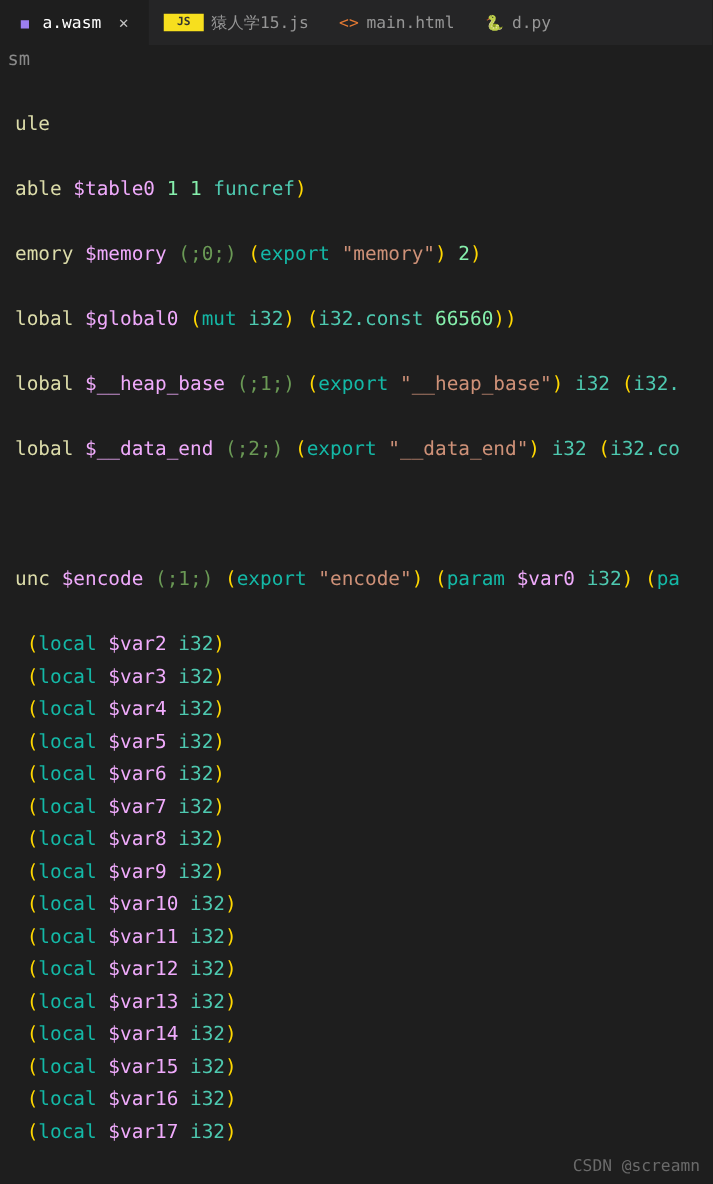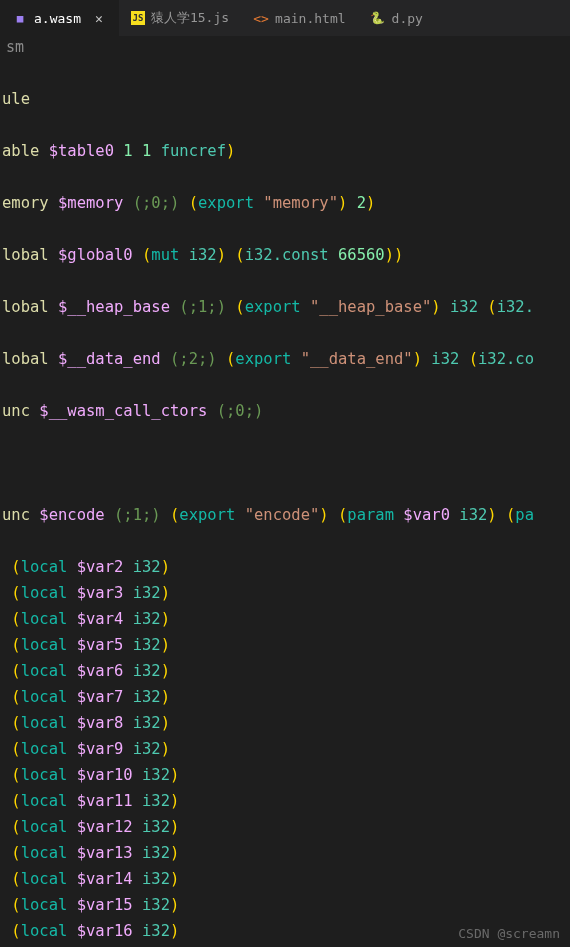--- a/index.html
+++ b/index.html
@@ -58,38 +58,38 @@
       color: #8a8a8a;
     }
     .editor {
       padding: 2px 0;
       font-size: 15.5px;
       line-height: 26px;
       white-space: pre;
       overflow: hidden;
     }
     .line {
-      padding-left: 2px;
+      padding-left: 12px;
     }
     .c-yellow { color: #dcdcaa; }
     .c-var { color: #f0abfc; }
     .c-num { color: #86efac; }
     .c-type { color: #4ec9b0; }
     .c-bracket { color: #ffd700; }
     .c-keyword { color: #14b8a6; }
     .c-string { color: #ce9178; }
     .c-comment { color: #6a9955; }
     .watermark {
       position: absolute;
       bottom: 6px;
       right: 10px;
       font-size: 13px;
       color: #6a6a6a;
     }
-    .js-icon { background: #f7df1e; color: #323330; font-size: 9px; font-weight: bold; width: 14px; height: 14px; display: inline-flex; align-items: center; justify-content: center; }
+    .js-icon { background: #f7df1e; color: #323330; font-size: 9px; font-weight: bold; width: 32px; height: 14px; display: inline-flex; align-items: center; justify-content: center; }
     .html-icon { color: #e37933; font-size: 13px; }
     .py-icon { color: #3b78b5; font-size: 12px; }
     .wasm-icon { color: #9c7ff0; font-size: 11px; }
   </style>
 </head>
 <body>
 
 <div class="tabs">
   <div class="tab active">
     <span class="tab-icon wasm-icon">■</span>
@@ -112,19 +112,18 @@
 
 <div class="breadcrumb">sm</div>
 
 <div class="editor">
 <div class="line"><span class="c-yellow">ule</span></div>
 <div class="line"><span class="c-yellow">able </span><span class="c-var">$table0 </span><span class="c-num">1 1 </span><span class="c-type">funcref</span><span class="c-bracket">)</span></div>
 <div class="line"><span class="c-yellow">emory </span><span class="c-var">$memory </span><span class="c-comment">(;</span><span class="c-comment">0</span><span class="c-comment">;) </span><span class="c-bracket">(</span><span class="c-keyword">export </span><span class="c-string">"memory"</span><span class="c-bracket">) </span><span class="c-num">2</span><span class="c-bracket">)</span></div>
 <div class="line"><span class="c-yellow">lobal </span><span class="c-var">$global0 </span><span class="c-bracket">(</span><span class="c-keyword">mut </span><span class="c-type">i32</span><span class="c-bracket">) (</span><span class="c-type">i32.const </span><span class="c-num">66560</span><span class="c-bracket">))</span></div>
 <div class="line"><span class="c-yellow">lobal </span><span class="c-var">$__heap_base </span><span class="c-comment">(;</span><span class="c-comment">1</span><span class="c-comment">;) </span><span class="c-bracket">(</span><span class="c-keyword">export </span><span class="c-string">"__heap_base"</span><span class="c-bracket">) </span><span class="c-type">i32 </span><span class="c-bracket">(</span><span class="c-type">i32.</span></div>
 <div class="line"><span class="c-yellow">lobal </span><span class="c-var">$__data_end </span><span class="c-comment">(;</span><span class="c-comment">2</span><span class="c-comment">;) </span><span class="c-bracket">(</span><span class="c-keyword">export </span><span class="c-string">"__data_end"</span><span class="c-bracket">) </span><span class="c-type">i32 </span><span class="c-bracket">(</span><span class="c-type">i32.co</span></div>
-<div class="line"><span class="c-yellow">unc </span><span class="c-var">$__wasm_call_ctors </span><span class="c-comment">(;</span><span class="c-comment">0</span><span class="c-comment">;)</span></div>
 <div class="line">&nbsp;</div>
 <div class="line"><span class="c-yellow">unc </span><span class="c-var">$encode </span><span class="c-comment">(;</span><span class="c-comment">1</span><span class="c-comment">;) </span><span class="c-bracket">(</span><span class="c-keyword">export </span><span class="c-string">"encode"</span><span class="c-bracket">) (</span><span class="c-keyword">param </span><span class="c-var">$var0 </span><span class="c-type">i32</span><span class="c-bracket">) (</span><span class="c-keyword">pa</span></div>
 <div id="locals-container"><div class="line"> <span class="c-bracket">(</span><span class="c-keyword">local </span><span class="c-var">$var2 </span><span class="c-type">i32</span><span class="c-bracket">)</span></div><div class="line"> <span class="c-bracket">(</span><span class="c-keyword">local </span><span class="c-var">$var3 </span><span class="c-type">i32</span><span class="c-bracket">)</span></div><div class="line"> <span class="c-bracket">(</span><span class="c-keyword">local </span><span class="c-var">$var4 </span><span class="c-type">i32</span><span class="c-bracket">)</span></div><div class="line"> <span class="c-bracket">(</span><span class="c-keyword">local </span><span class="c-var">$var5 </span><span class="c-type">i32</span><span class="c-bracket">)</span></div><div class="line"> <span class="c-bracket">(</span><span class="c-keyword">local </span><span class="c-var">$var6 </span><span class="c-type">i32</span><span class="c-bracket">)</span></div><div class="line"> <span class="c-bracket">(</span><span class="c-keyword">local </span><span class="c-var">$var7 </span><span class="c-type">i32</span><span class="c-bracket">)</span></div><div class="line"> <span class="c-bracket">(</span><span class="c-keyword">local </span><span class="c-var">$var8 </span><span class="c-type">i32</span><span class="c-bracket">)</span></div><div class="line"> <span class="c-bracket">(</span><span class="c-keyword">local </span><span class="c-var">$var9 </span><span class="c-type">i32</span><span class="c-bracket">)</span></div><div class="line"> <span class="c-bracket">(</span><span class="c-keyword">local </span><span class="c-var">$var10 </span><span class="c-type">i32</span><span class="c-bracket">)</span></div><div class="line"> <span class="c-bracket">(</span><span class="c-keyword">local </span><span class="c-var">$var11 </span><span class="c-type">i32</span><span class="c-bracket">)</span></div><div class="line"> <span class="c-bracket">(</span><span class="c-keyword">local </span><span class="c-var">$var12 </span><span class="c-type">i32</span><span class="c-bracket">)</span></div><div class="line"> <span class="c-bracket">(</span><span class="c-keyword">local </span><span class="c-var">$var13 </span><span class="c-type">i32</span><span class="c-bracket">)</span></div><div class="line"> <span class="c-bracket">(</span><span class="c-keyword">local </span><span class="c-var">$var14 </span><span class="c-type">i32</span><span class="c-bracket">)</span></div><div class="line"> <span class="c-bracket">(</span><span class="c-keyword">local </span><span class="c-var">$var15 </span><span class="c-type">i32</span><span class="c-bracket">)</span></div><div class="line"> <span class="c-bracket">(</span><span class="c-keyword">local </span><span class="c-var">$var16 </span><span class="c-type">i32</span><span class="c-bracket">)</span></div><div class="line"> <span class="c-bracket">(</span><span class="c-keyword">local </span><span class="c-var">$var17 </span><span class="c-type">i32</span><span class="c-bracket">)</span></div></div>
 </div>
 
 <div class="watermark">CSDN @screamn</div>
 
 </body></html>

